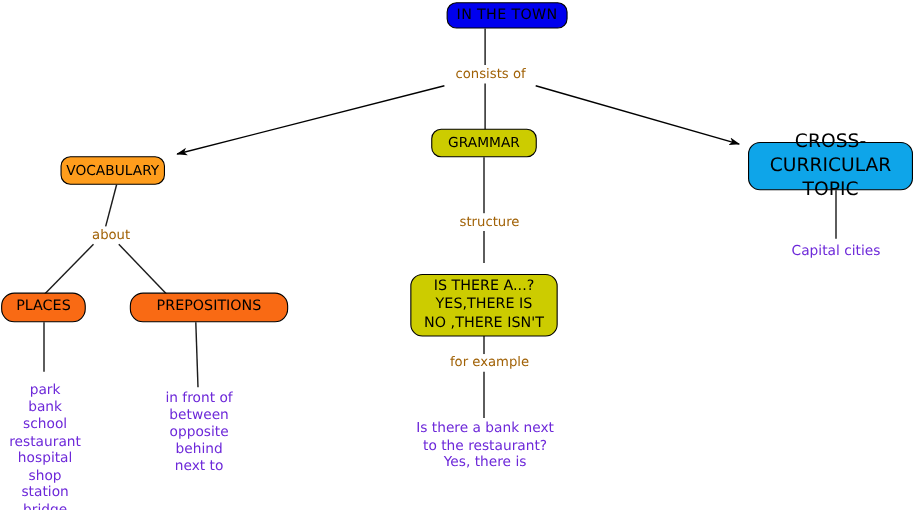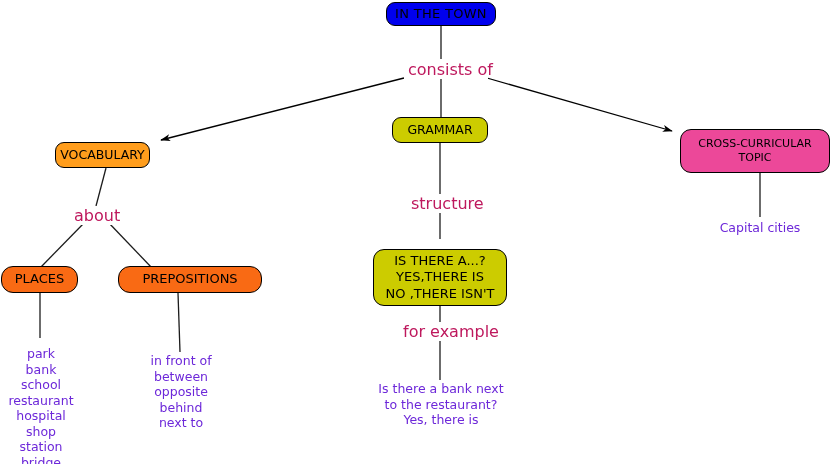--- a/index.html
+++ b/index.html
@@ -31,20 +31,21 @@
     text-align: center;
     color: #000000;
     line-height: 1.15;
     white-space: pre-line;
     z-index: 3;
   }
   .node-root {
     background: #0000ee;
     font-size: 13px;
     letter-spacing: .3px;
+    margin-left: 20px;
   }
   .node-vocab {
     background: #ff9d1c;
     font-size: 12.5px;
   }
   .node-orange {
     background: #f96a14;
     font-size: 13px;
     border-radius: 12px;
   }
@@ -53,31 +54,32 @@
     font-size: 12.5px;
   }
   .node-olive-big {
     background: #cccc00;
     font-size: 13px;
     border-radius: 11px;
     line-height: 1.28;
     margin-top: 11px;
   }
   .node-pale {
-    background: #ec4899;
-    font-size: 11px;
+    background: #0ea5e9;
+    font-size: 17px;
     border-radius: 11px;
     line-height: 1.25;
   }
   .linklabel {
     position: absolute;
-    font-size: 16px;
-    color: #be185d;
+    font-size: 12px;
+    color: #a16207;
     background: #ffffff;
     padding: 0 4px;
+    text-align: center;
     white-space: nowrap;
     z-index: 4;
   }
   .leaftext {
     position: absolute;
     font-size: 12.5px;
     color: #6d28d9;
     text-align: center;
     line-height: 1.24;
     white-space: pre-line;

